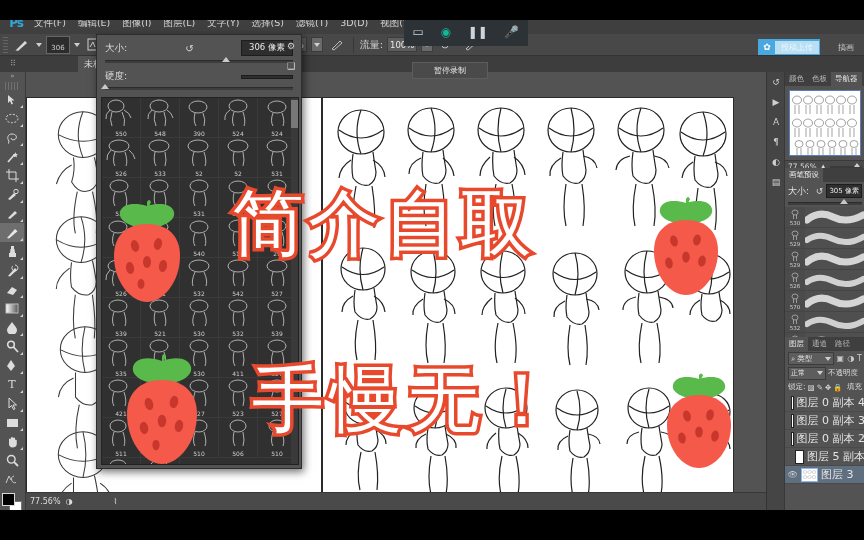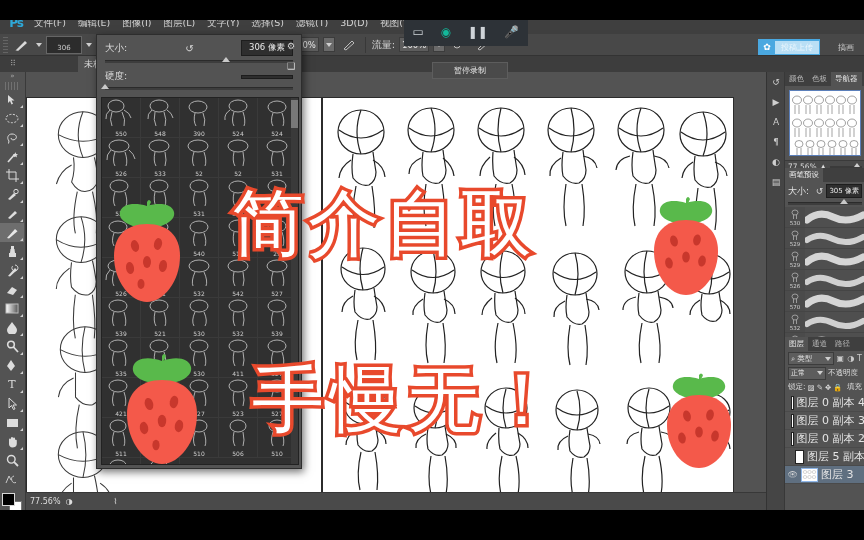--- a/index.html
+++ b/index.html
@@ -25,21 +25,21 @@
   
   .winbtn { position:absolute; right:4px; top:2px; width:20px; height:14px; color:#bbb; font-size:9px;
             text-align:center; line-height:10px; }
 
   
   .optbar { position:absolute; left:0; top:22px; width:864px; height:22px; background:#484848;
             border-bottom:1px solid #333; display:flex; align-items:center; gap:4px; padding-left:3px; }
   .grip { width:5px; height:16px; background:
           repeating-linear-gradient(to bottom,#777 0 1px,transparent 1px 3px); opacity:.6; }
   .tool-icon-sm { width:20px; height:18px; display:flex; align-items:center; justify-content:center; color:#ddd; }
-  .swatch-box { width:36px; height:18px; background:#2c2c2c; border:1px solid #666; display:flex;
+  .swatch-box { width:24px; height:18px; background:#2c2c2c; border:1px solid #666; display:flex;
                 align-items:flex-end; justify-content:center; font-size:7px; color:#ccc; padding-bottom:1px; }
   .caret { width:0;height:0;border-left:3px solid transparent;border-right:3px solid transparent;
            border-top:4px solid #cfcfcf; }
   .opt-label { font-size:10px; color:#d0d0d0; white-space:nowrap; }
   .opt-select { height:16px; min-width:72px; background:#5d5d5d; border:1px solid #3c3c3c; color:#e5e5e5;
                 font-size:9px; display:flex; align-items:center; justify-content:space-between; padding:0 3px; }
   .opt-num { height:15px; width:30px; background:#5d5d5d; border:1px solid #3c3c3c; color:#e8e8e8;
              font-size:8.5px; display:flex; align-items:center; justify-content:center; }
   .spin { width:12px; height:15px; background:#6a6a6a; border:1px solid #3c3c3c;
           display:flex;align-items:center;justify-content:center; }
@@ -140,21 +140,21 @@
 
   
   .recorder { position:absolute; left:404px; top:0px; width:124px; height:46px; background:#2d3237; z-index:50; }
   .rec-top { display:flex; align-items:center; gap:4px; height:20px; padding:0 5px; font-size:8px; color:#cfd4d8; }
   .rec-dot { width:4px;height:4px;border-radius:50%;background:#e04b3c; }
   .rec-time { color:#d9dde0; font-size:8px; }
   .rec-x { margin-left:auto; color:#9aa1a7; font-size:9px; }
   .rec-btns { display:flex; align-items:center; justify-content:space-around; height:24px; }
   .rec-b { color:#cfd4d8; font-size:12px; }
   .rec-b.green { color:#13b89a; }
-  .tooltip { position:absolute; left:432px; top:62px; background:#4a4a4a; color:#e8e8e8; font-size:8px;
+  .tooltip { position:absolute; left:412px; top:62px; background:#4a4a4a; color:#e8e8e8; font-size:8px;
              padding:2px 21px; border:1px solid #5d5d5d; z-index:55; }
 
   
   .upload-wrap { position:absolute; right:10px; top:39px; display:flex; align-items:center; z-index:50; }
   .upload-btn { display:flex; align-items:center; background:#4aa8e0; height:16px; padding:0 1px; }
   .upload-ico { width:16px; height:16px; display:flex; align-items:center; justify-content:center; color:#fff; font-size:9px; }
   .upload-lbl { background:#b9dff5; color:#eaf6fd; font-size:8px; padding:1px 6px; }
   .upload-side { font-size:8px; color:#cfcfcf; margin-left:18px; }
 
   

